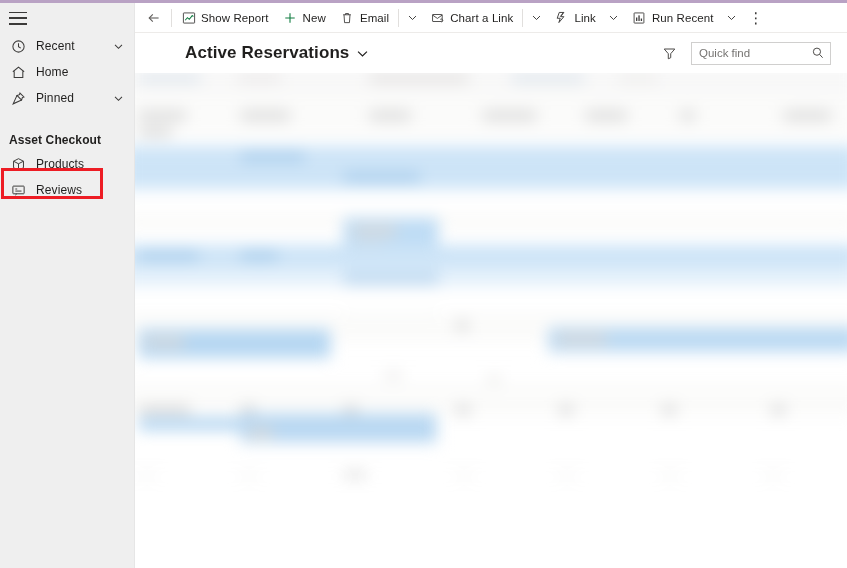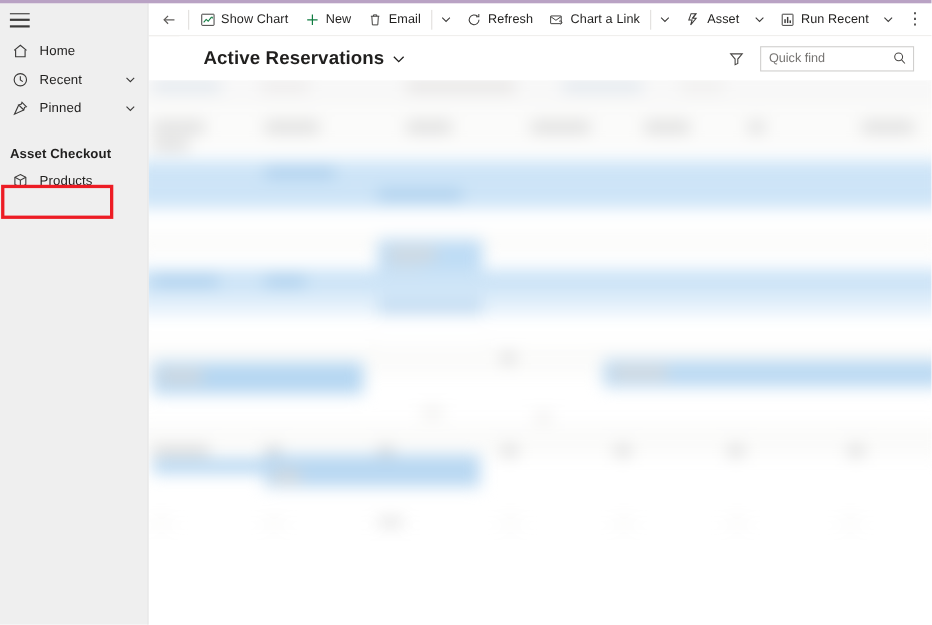--- a/index.html
+++ b/index.html
@@ -295,40 +295,40 @@
       <div class="hamburger">
         <i></i>
           <i></i>
           <i></i>
       </div>
     </div>
 
     <div class="nav-item">
       <span class="nico">
         <svg width="15" height="15" viewBox="0 0 16 16" fill="none" stroke="currentColor" stroke-width="1.1">
-          <path d="M2 7.2L8 2.3l6 4.9"></path>
-            <path d="M3.4 6.6V13.4h9.2V6.6"></path>
-        </svg>
-      </span>
-      <span class="nlabel">Home</span>
-    </div>
-
-    <div class="nav-item">
-      <span class="nico">
-        <svg width="15" height="15" viewBox="0 0 16 16" fill="none" stroke="currentColor" stroke-width="1.1">
           <circle cx="8" cy="8" r="6"></circle>
             <path d="M8 4.6V8.2l2.4 1.6"></path>
         </svg>
       </span>
       <span class="nlabel">Recent</span>
       <span class="chev">
         <svg width="11" height="11" viewBox="0 0 12 12" fill="none" stroke="currentColor" stroke-width="1.1">
           <path d="M2.2 4.2L6 8l3.8-3.8"></path>
         </svg>
       </span>
+    </div>
+
+    <div class="nav-item">
+      <span class="nico">
+        <svg width="15" height="15" viewBox="0 0 16 16" fill="none" stroke="currentColor" stroke-width="1.1">
+          <path d="M2 7.2L8 2.3l6 4.9"></path>
+            <path d="M3.4 6.6V13.4h9.2V6.6"></path>
+        </svg>
+      </span>
+      <span class="nlabel">Home</span>
     </div>
 
     <div class="nav-item">
       <span class="nico">
         <svg width="15" height="15" viewBox="0 0 16 16" fill="none" stroke="currentColor" stroke-width="1.1">
           <path d="M9.6 2.2l4.2 4.2-1.7.6-.8 2.6-4.9-4.9 2.6-.8z"></path>
             <path d="M6.4 4.7L2.3 13.7l9-4.1"></path>
         </svg>
       </span>
       <span class="nlabel">Pinned</span>
@@ -347,20 +347,30 @@
       <span class="nico">
         <svg width="15" height="15" viewBox="0 0 16 16" fill="none" stroke="currentColor" stroke-width="1.05">
           <path d="M8 1.8l5.3 2.7v6.9L8 14.2 2.7 11.4V4.5z"></path>
           <path d="M2.7 4.5L8 7.2l5.3-2.7M8 7.2v7"></path>
         </svg>
       </span>
       <span class="nlabel">Products</span>
     </div>
 
 
+    <div class="nav-item">
+      <span class="nico">
+        <svg width="15" height="15" viewBox="0 0 16 16" fill="none" stroke="currentColor" stroke-width="1.05">
+          <rect x="2" y="3.3" width="12" height="8.2" rx="0.6"></rect>
+          <path d="M4.6 12.9l1.6-1.4"></path>
+            <path d="M4.6 6.4h2M4.6 8.6h6.6" stroke-width="1"></path>
+        </svg>
+      </span>
+      <span class="nlabel">Reviews</span>
+    </div>
   </nav>
 
   <div class="annot-box"></div>
 
   <div class="main">
 
     <div class="cmdbar">
 
       <div class="backbtn">
         <svg width="16" height="16" viewBox="0 0 16 16" fill="none" stroke="currentColor" stroke-width="1.1">
@@ -371,21 +381,21 @@
       <div class="cmd-sep"></div>
 
       <div class="cmd">
         <span class="cico">
           <svg width="14" height="14" viewBox="0 0 16 16" fill="none">
             <rect x="1.6" y="2.2" width="12.8" height="11.6" rx="0.5" stroke="#3b3a39" stroke-width="1"></rect>
             <path d="M3.6 10.6l2.6-3 2.1 1.9 3.4-4.2" stroke="#107c41" stroke-width="1.15"></path>
             <path d="M11.3 5.3h1.3v1.4" stroke="#107c41" stroke-width="1.05" fill="none"></path>
           </svg>
         </span>
-        <span>Show Chart</span>
+        <span>Show Report</span>
       </div>
 
       <div class="cmd">
         <span class="cico">
           <svg width="14" height="14" viewBox="0 0 16 16" fill="none" stroke="#107c41" stroke-width="1.25">
             <path d="M8 2.6v10.8M2.6 8h10.8"></path>
           </svg>
         </span>
         <span>New</span>
       </div>
@@ -400,29 +410,20 @@
         </span>
         <span>Email</span>
       </div>
       <div class="cmd-sep"></div>
       <div class="cmd-caret">
         <svg width="11" height="11" viewBox="0 0 12 12" fill="none" stroke="currentColor" stroke-width="1.05">
           <path d="M2.2 4.4L6 8.2l3.8-3.8"></path>
         </svg>
       </div>
 
-      <div class="cmd">
-        <span class="cico">
-          <svg width="14" height="14" viewBox="0 0 16 16" fill="none" stroke="#3b3a39" stroke-width="1.05">
-            <path d="M13.1 8a5.1 5.1 0 1 1-1.6-3.7"></path>
-            <path d="M12.9 1.9v2.9h-2.9"></path>
-          </svg>
-        </span>
-        <span>Refresh</span>
-      </div>
 
       <div class="cmd">
         <span class="cico">
           <svg width="14" height="14" viewBox="0 0 16 16" fill="none" stroke="#3b3a39" stroke-width="1">
             <rect x="1.8" y="4" width="11" height="8" rx="0.5"></rect>
             <path d="M1.8 4.6l5.5 3.9 5.5-3.9"></path>
             <path d="M10.6 9.6a1.7 1.7 0 0 1 2.4 2.4l-.8.8" stroke-width=".95"></path>
           </svg>
         </span>
         <span>Chart a Link</span>
@@ -434,21 +435,21 @@
         </svg>
       </div>
 
       <div class="cmd">
         <span class="cico">
           <svg width="15" height="15" viewBox="0 0 16 16" fill="none" stroke="#3b3a39" stroke-width="1">
             <path d="M5.6 2.6h4.9L7.2 7.1h3.3L5.2 13.4l1.4-4.6H3.4z"></path>
             <path d="M9.9 2.6l-3.3 4.5" stroke-width=".85"></path>
           </svg>
         </span>
-        <span>Asset</span>
+        <span>Link</span>
       </div>
       <div class="cmd-caret">
         <svg width="11" height="11" viewBox="0 0 12 12" fill="none" stroke="currentColor" stroke-width="1.05">
           <path d="M2.2 4.4L6 8.2l3.8-3.8"></path>
         </svg>
       </div>
 
       <div class="cmd">
         <span class="cico">
           <svg width="14" height="14" viewBox="0 0 16 16" fill="none">

